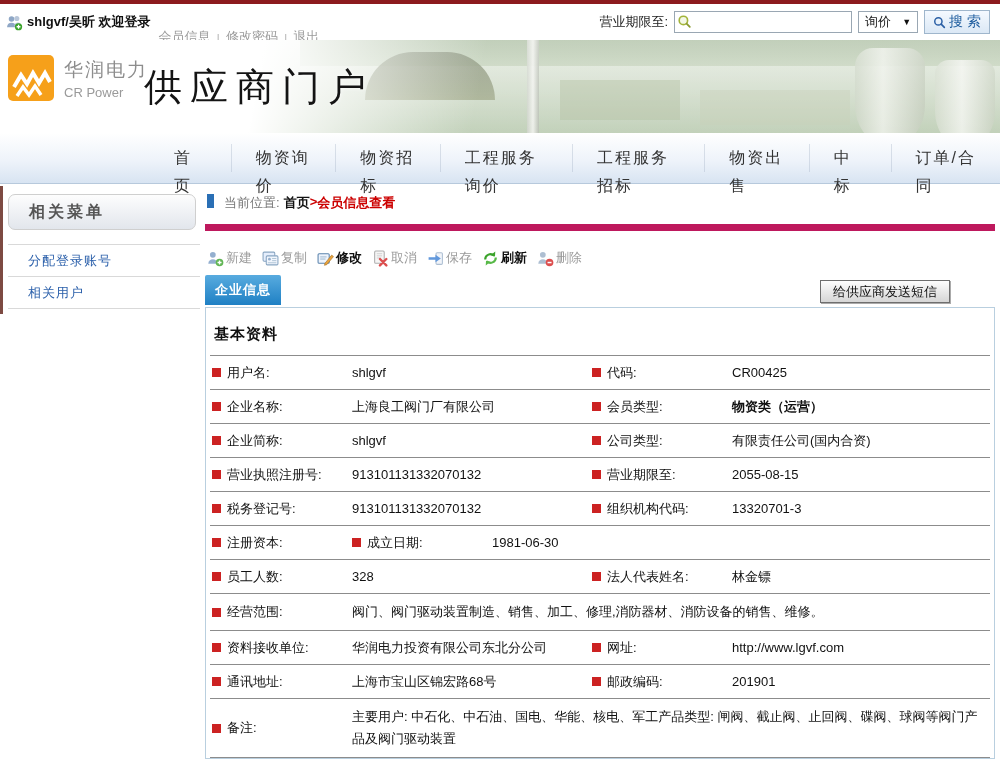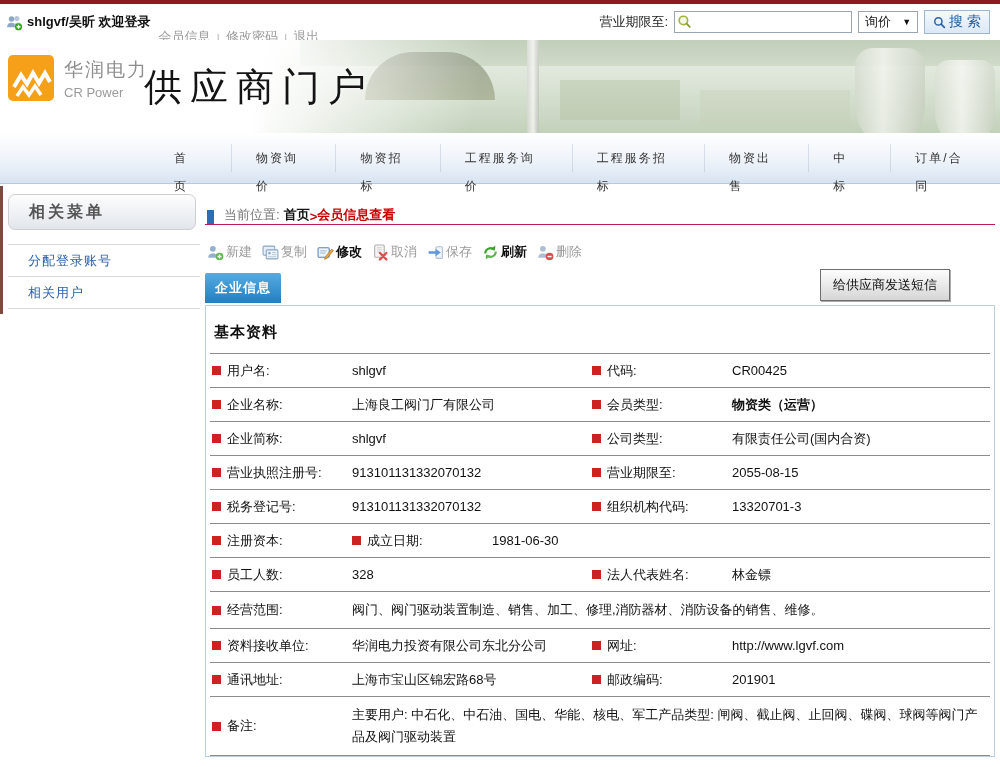--- a/index.html
+++ b/index.html
@@ -66,21 +66,21 @@
     text-shadow:0 0 4px rgba(255,255,255,.9);
     text-align:center;
   }
   
   .nav{
     height:50px;display:flex;align-items:center;padding-left:150px;
     background:linear-gradient(180deg,#ffffff 0%,#eef3fa 55%,#d8e4f2 100%);
     border-bottom:1px solid #b7c9dc;
   }
   .nav-item{
-    padding:0 24px;font-size:12px;color:#333;cursor:pointer;letter-spacing:2px;
+    padding:0 24px;font-size:16px;color:#333;cursor:pointer;letter-spacing:2px;
     border-left:1px solid rgba(160,175,195,.35);height:28px;line-height:28px;
   }
   .nav-item:first-child{border-left:none;}
   
   .content{display:flex;padding-top:10px;position:relative;}
   .edge-strip{position:absolute;left:0;top:2px;width:3px;height:128px;background:#7d4a42;}
   .sidebar{width:200px;flex:none;padding-left:8px;box-sizing:border-box;}
   .side-box{
     width:188px;height:36px;border:1px solid #cfcfcf;border-radius:7px;
     background:linear-gradient(180deg,#fdfdfd,#e2e6ec);
@@ -89,21 +89,21 @@
   }
   .side-items{margin-top:14px;}
   .side-item{
     height:31px;line-height:31px;padding-left:20px;color:#2a5faa;cursor:pointer;
     border-top:1px solid #d9d9d9;font-size:13px;letter-spacing:1px;
   }
   .side-item:last-child{border-bottom:1px solid #d9d9d9;}
   
   .main{flex:1;padding:0 5px 0 5px;min-width:0;}
   .breadcrumb{
-    display:flex;align-items:flex-end;height:30px;border-bottom:1px solid #be185d;
+    display:flex;align-items:flex-start;height:30px;border-bottom:7px solid #be185d;
     padding-left:2px;
   }
   .bc-marker{width:7px;height:14px;background:#2a6fb5;margin-right:10px;}
   .bc-prefix{color:#777;}
   .bc-home{color:#111;font-weight:bold;margin-left:4px;cursor:pointer;}
   .bc-sep{color:#c00;font-weight:bold;}
   .bc-current{color:#c00;font-weight:bold;cursor:pointer;}
   .toolbar{display:flex;align-items:center;gap:10px;margin:16px 0 0 2px;height:22px;}
   .tool-btn{display:flex;align-items:center;gap:2px;cursor:pointer;}
   .tool-btn .tlabel{font-size:13px;}
@@ -111,21 +111,21 @@
   .tool-btn.disabled .tlabel{color:#9a9a9a;}
   .tool-btn.disabled .ticon{opacity:.8;}
   .ticon{width:17px;height:17px;display:inline-block;}
   .tab-row{display:flex;align-items:flex-end;justify-content:space-between;margin-top:6px;}
   .tab{
     width:76px;height:30px;display:flex;align-items:center;justify-content:center;
     background:linear-gradient(180deg,#58abdf,#1f80c4);color:#fff;font-weight:bold;
     font-size:13px;border-radius:2px 2px 0 0;cursor:pointer;letter-spacing:1px;
   }
   .send-btn{
-    height:32px;padding:0 12px;margin-bottom:2px;margin-right:45px;
+    height:23px;padding:0 12px;margin-bottom:2px;margin-right:45px;
     background:linear-gradient(180deg,#fdfdfd,#d6d6d6);
     border:1px solid #6e6e6e;box-shadow:1px 1px 0 #aaa;
     font-size:13px;color:#111;cursor:pointer;font-family:inherit;
   }
   .panel{
     border:1px solid #b9cfdf;margin-top:2px;min-height:428px;background:#fff;
     padding:0 4px;
   }
   .section-title{
     font-size:15px;font-weight:bold;color:#111;padding:17px 4px 11px 4px;

